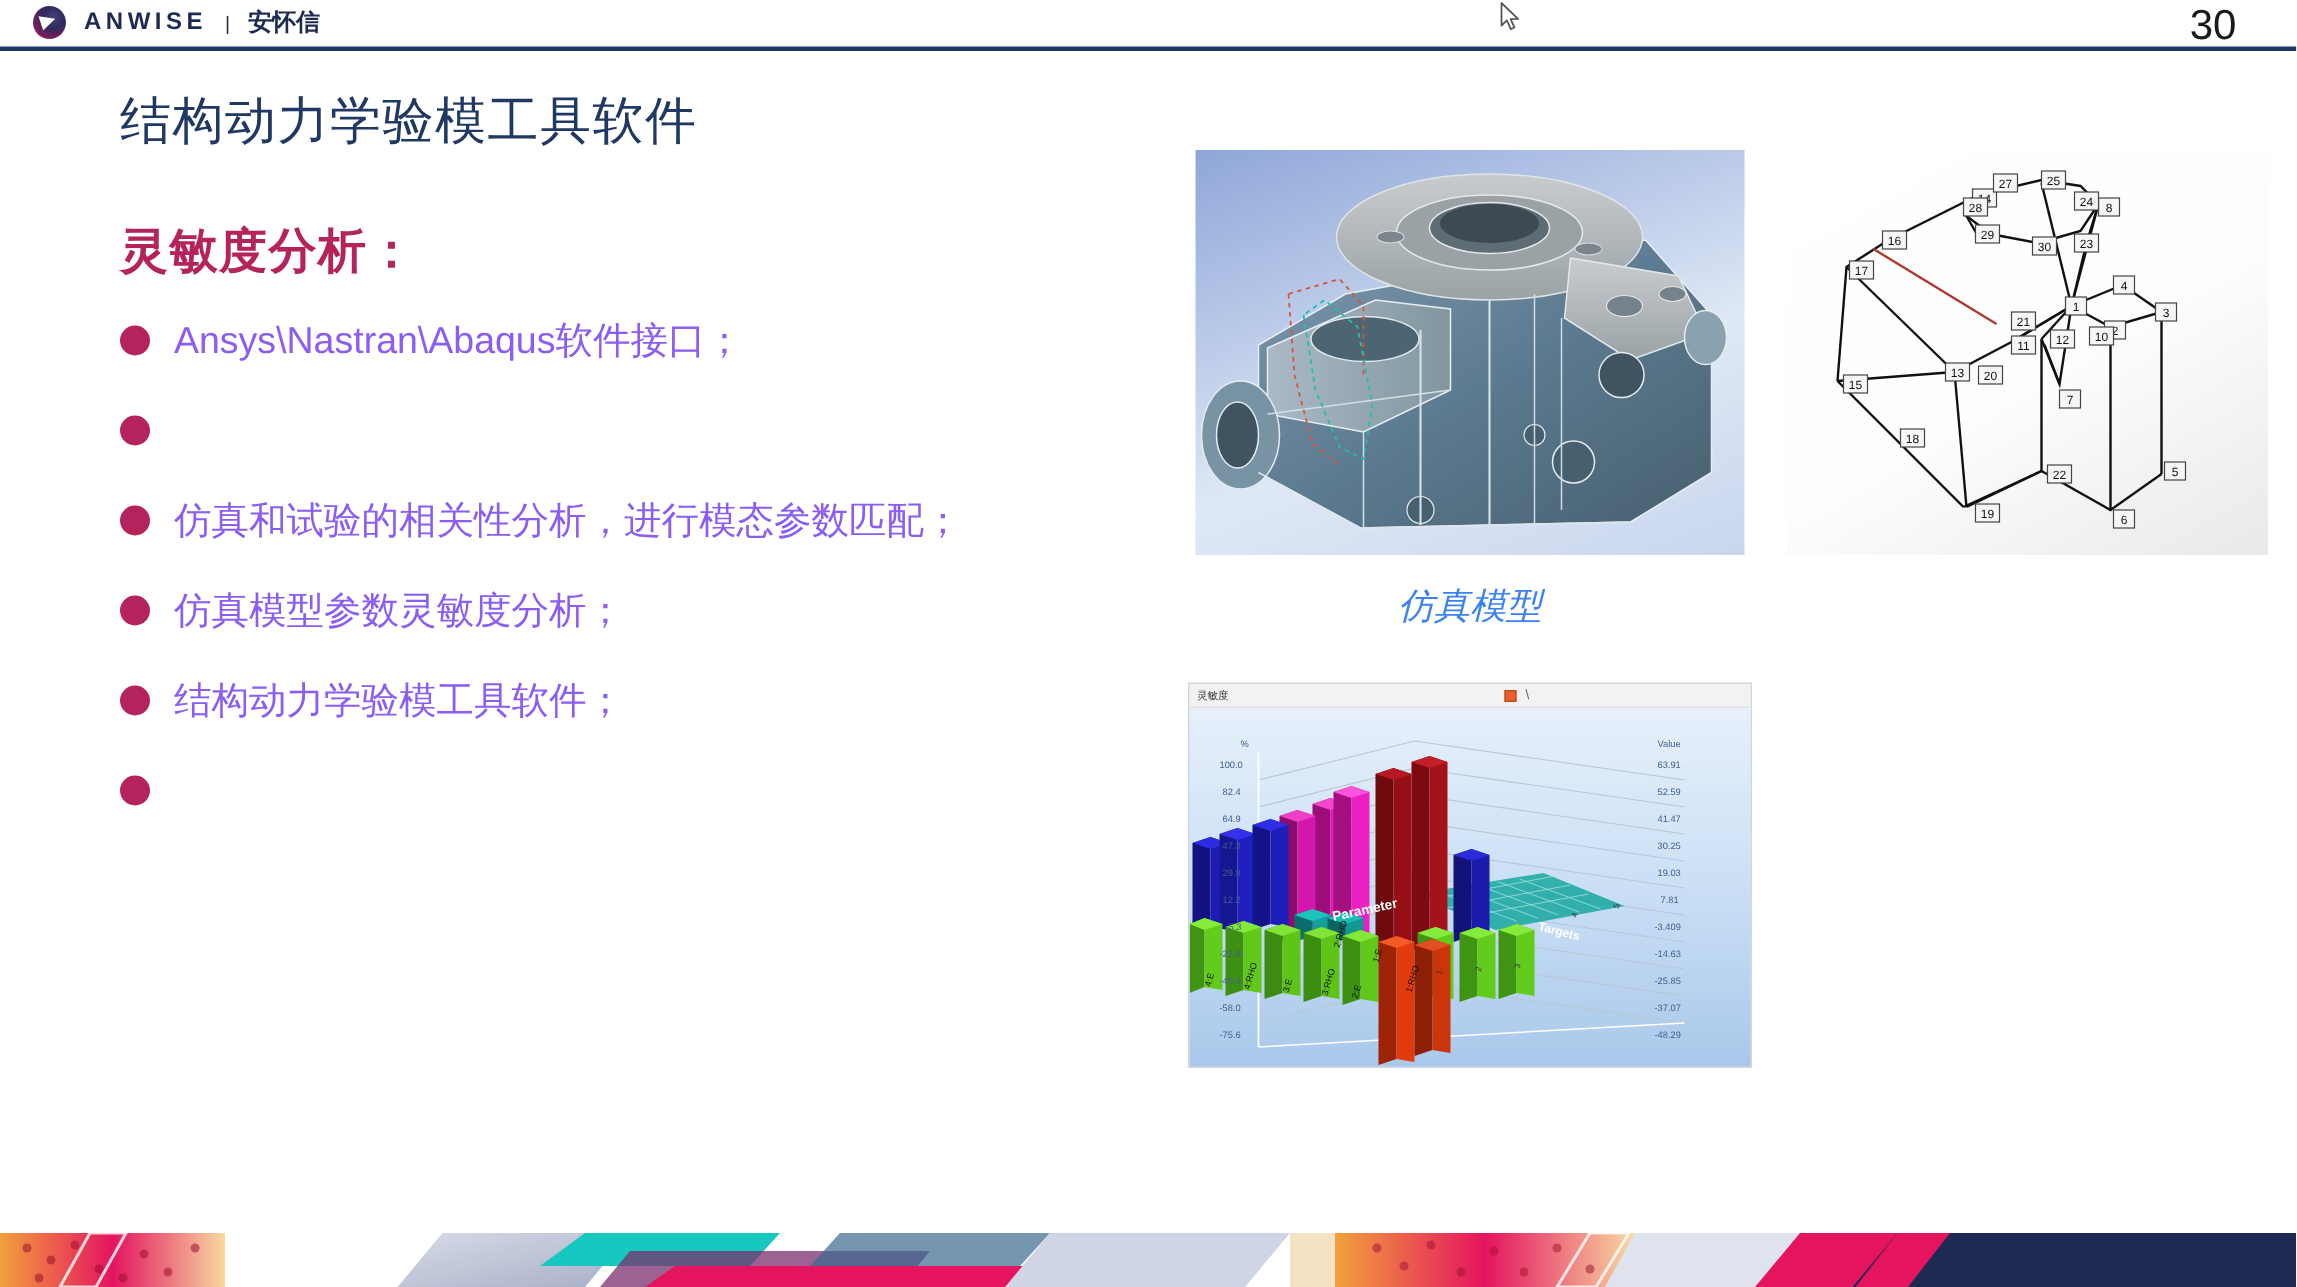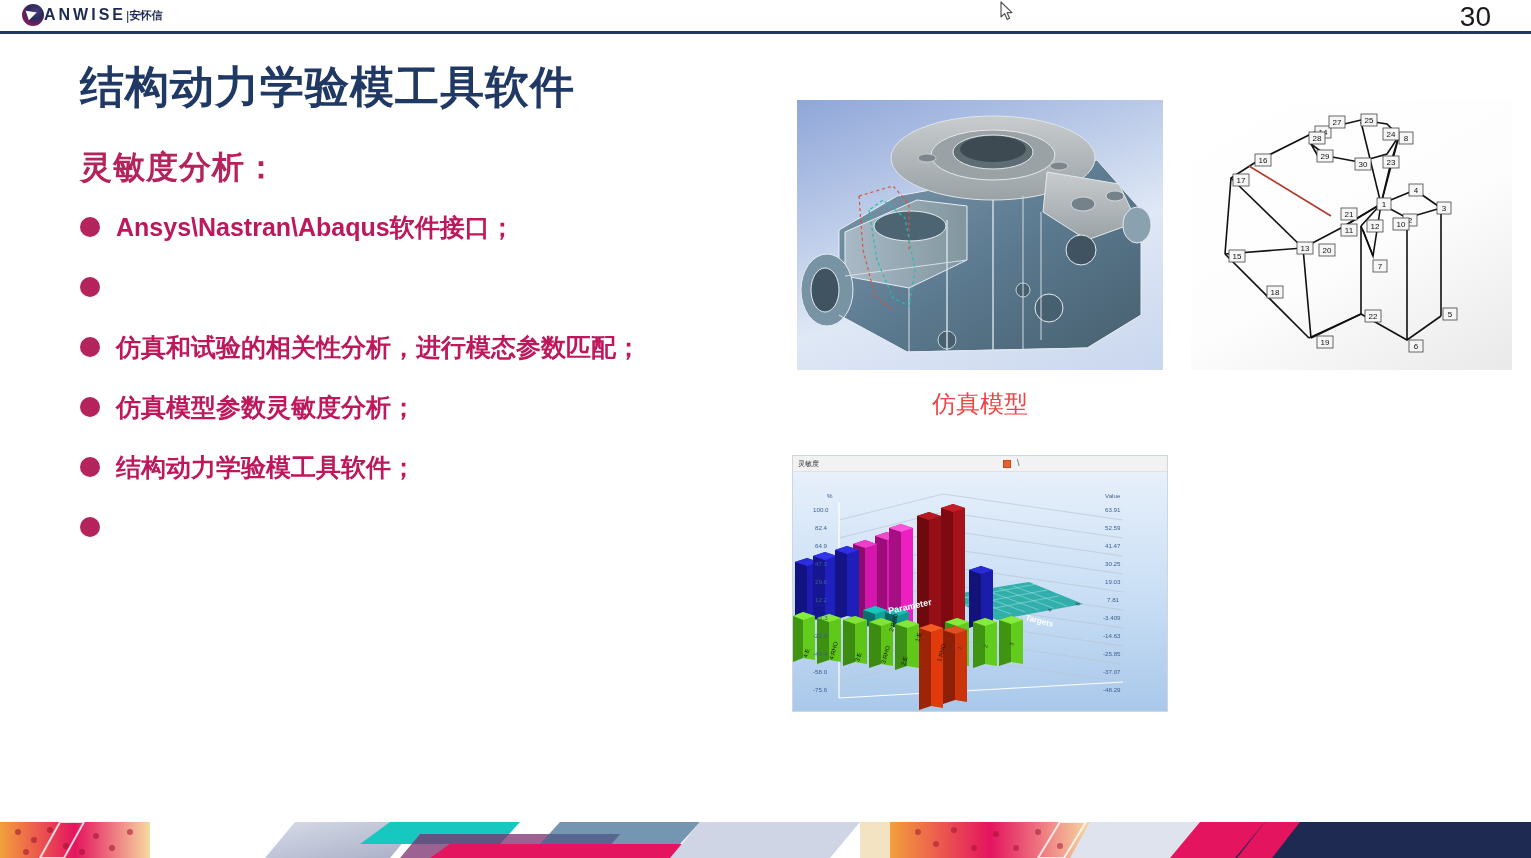--- a/index.html
+++ b/index.html
@@ -29,21 +29,21 @@
     position: absolute;
     left: 0; top: 31px;
     width: 1531px; height: 3px;
     background: #1f3864;
   }
   #brand {
     position: absolute;
     left: 22px; top: 4px;
     display: flex;
     align-items: center;
-    gap: 0;
+    gap: 12px;
   }
   #brand-mark {
     width: 22px; height: 22px;
     border-radius: 50%;
     background: radial-gradient(circle at 62% 34%, #4a3f7a 0%, #2b2a5e 38%, #8e1b5a 78%, #c2185b 100%);
     position: relative;
   }
   #brand-mark::after {
     content: "";
     position: absolute;
@@ -54,38 +54,38 @@
     border-bottom: 5px solid transparent;
     transform: rotate(-18deg);
   }
   #brand-text {
     font-size: 16px;
     font-weight: bold;
     letter-spacing: 3px;
     color: #1f2a52;
   }
   #brand-cn {
-    font-size: 11px;
+    font-size: 16px;
     font-weight: bold;
     letter-spacing: 0px;
     color: #1f2a52;
   }
   #page-number {
     position: absolute;
     right: 40px; top: 1px;
     font-size: 28px;
     color: #1a1a1a;
   }
 
   
   #title {
     position: absolute;
     left: 80px; top: 58px;
-    font-size: 44px;
-    font-weight: bold;
+    font-size: 34px;
+    font-weight: normal;
     color: #1f3864;
     letter-spacing: 1px;
     white-space: nowrap;
   }
   #subtitle {
     position: absolute;
     left: 80px; top: 146px;
     font-size: 32px;
     font-weight: bold;
     color: #b5235c;
@@ -105,34 +105,35 @@
   .bullet-dot {
     width: 20px; height: 20px;
     border-radius: 50%;
     background: #b5235c;
     margin-top: 9px;
     margin-right: 16px;
     flex: 0 0 auto;
   }
   .bullet-text {
     font-size: 25px;
-    font-weight: bold;
-    color: #be185d;
+    font-weight: normal;
+    color: #8b5cf6;
     line-height: 38px;
     white-space: nowrap;
   }
 
   
   .figure { position: absolute; }
   .fig-caption {
     position: absolute;
     text-align: center;
     font-size: 24px;
-    color: #ef4444;
+    color: #3b82f6;
     white-space: nowrap;
+    font-style: italic;
   }
 
   
   #fig-cad {
     left: 797px; top: 100px;
     width: 366px; height: 270px;
     background: linear-gradient(160deg, #8fa6d8 0%, #b9c9e8 32%, #dfe8f5 60%, #c9d6ee 100%);
     overflow: hidden;
   }
   #cad-svg { display: block; width: 366px; height: 270px; }

